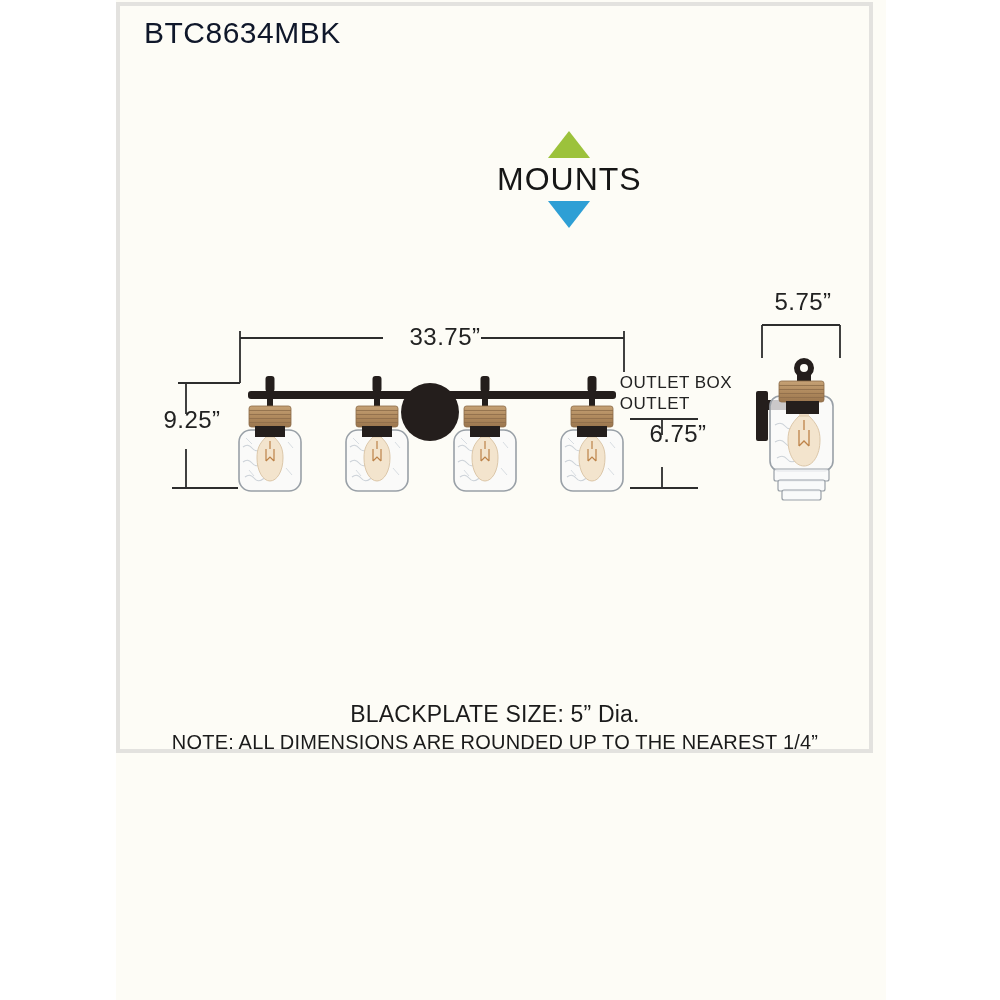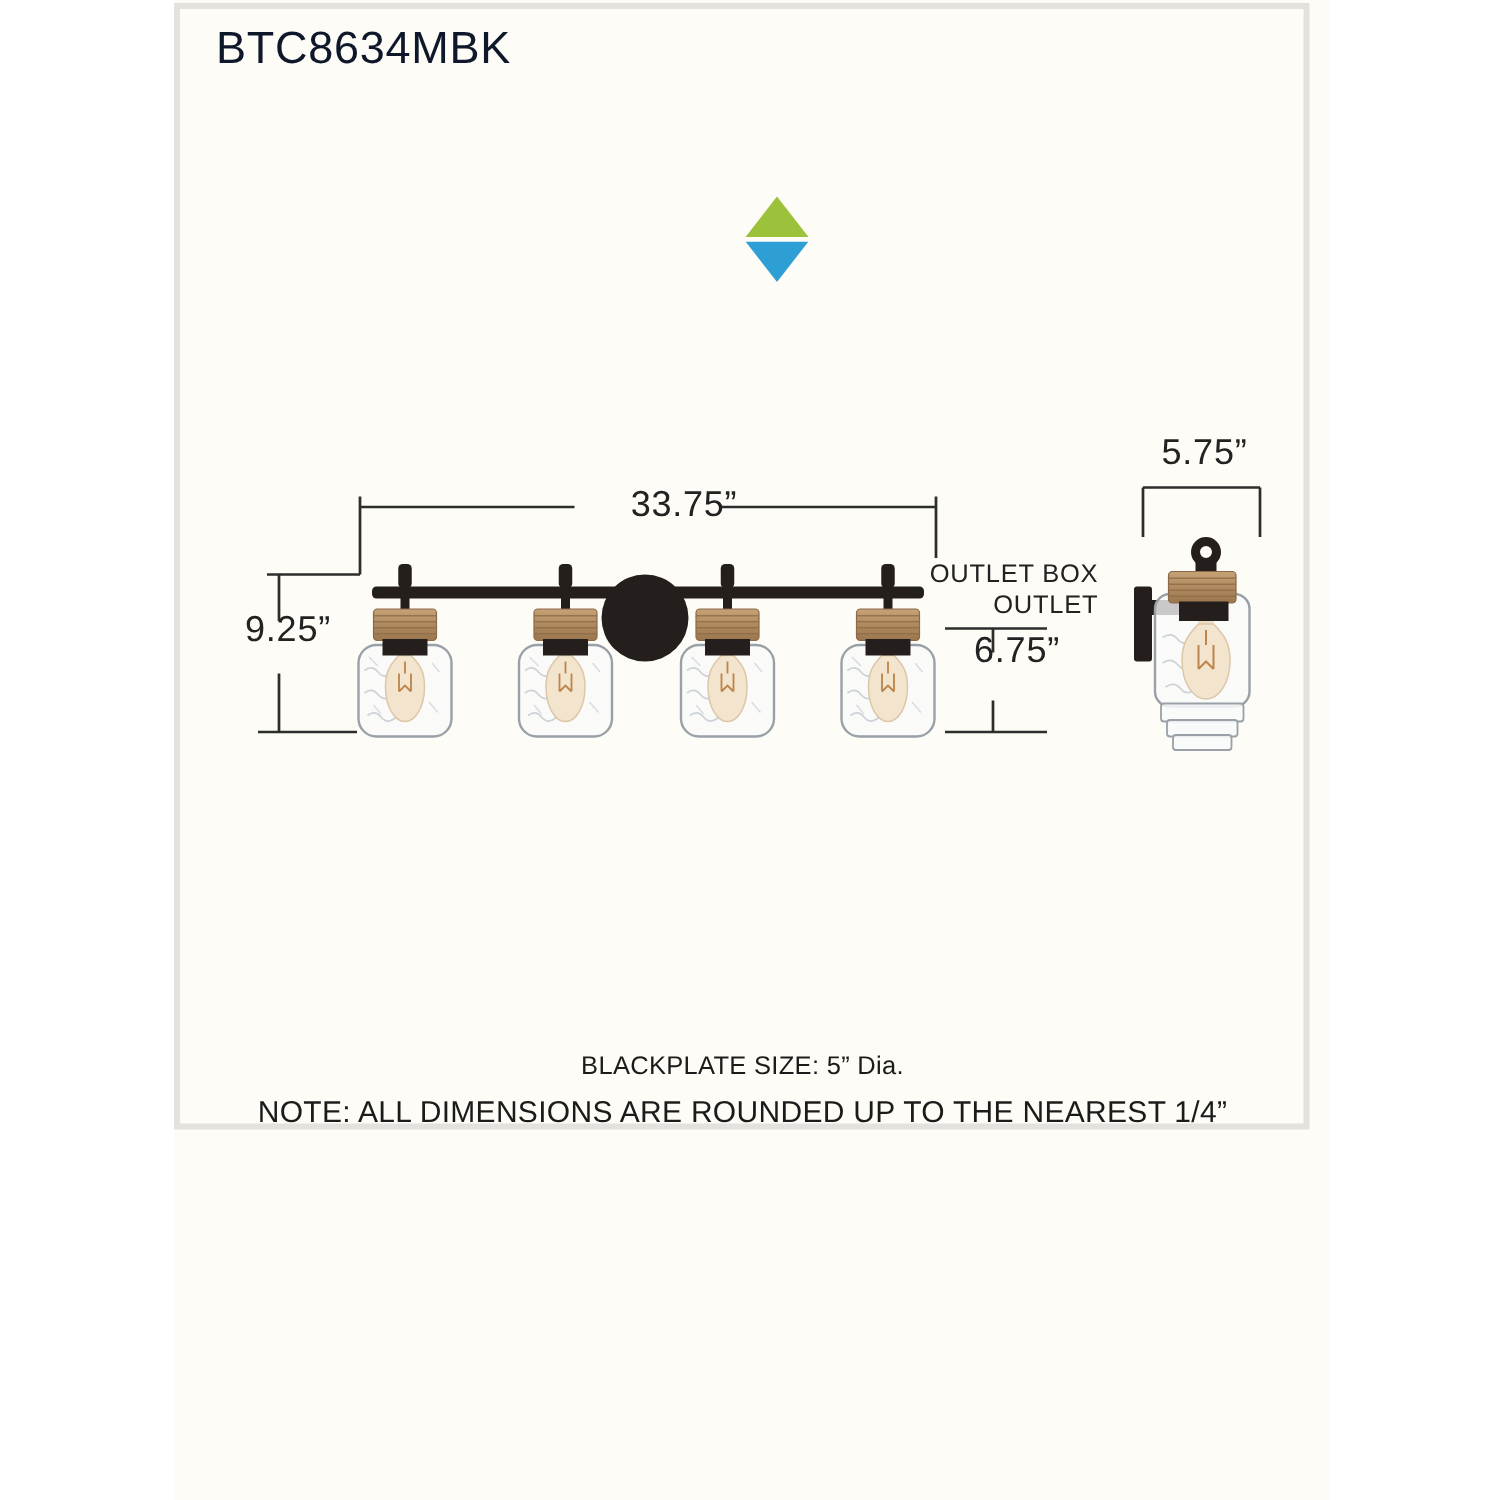--- a/index.html
+++ b/index.html
@@ -11,26 +11,26 @@
   }
   .panel{position:absolute;left:116px;top:0;width:770px;height:1000px;background:#fdfcf6;}
   .card{position:absolute;left:116px;top:2px;width:757px;height:751px;
         border:4px solid #e3e2df;box-sizing:border-box;}
   #art{position:absolute;left:0;top:0;width:1000px;height:1000px;}
   .label{position:absolute;white-space:nowrap;color:#1b1b1b;}
   .ctr{transform:translate(-50%,-50%);}
   .ctrx{transform:translateX(-50%);}
   .model{left:144px;top:16px;font-size:30px;letter-spacing:.5px;color:#0f172a;}
   .dim{font-size:24px;letter-spacing:.5px;color:#222;}
-  .outlet{left:676px;top:393px;font-size:17px;line-height:1.24;text-align:right;
+  .outlet{left:676px;top:393px;font-size:17px;line-height:1.24;text-align:left;
           letter-spacing:.5px;color:#222;}
   .mounts{position:absolute;left:497px;top:131px;display:flex;flex-direction:column;
           align-items:center;gap:3px;}
   .mounts-word{font-size:32px;letter-spacing:1px;color:#161616;}
-  .note1{left:495px;top:701px;font-size:17px;letter-spacing:.2px;}
+  .note1{left:495px;top:701px;font-size:23px;letter-spacing:.2px;}
   .note2{left:495px;top:731px;font-size:20px;letter-spacing:.2px;}
 </style>
 </head>
 <body>
 
 <div class="panel"></div>
 <div class="card"></div>
 
 <svg id="art" viewBox="0 0 1000 1000" xmlns="http://www.w3.org/2000/svg">
   <defs>
@@ -110,26 +110,27 @@
     <rect x="786" y="401" width="33" height="13" fill="#241e1c"></rect>
   </g>
 </svg>
 
 <div class="label model">BTC8634MBK</div>
 
 <div class="mounts">
   <svg width="42" height="27" viewBox="0 0 42 27">
     <polygon points="21,0 42,27 0,27" fill="#9cc23b"></polygon>
   </svg>
+  <div class="mounts-word">MOUNTS</div>
   <svg width="42" height="27" viewBox="0 0 42 27">
     <polygon points="0,0 42,0 21,27" fill="#2e9fd5"></polygon>
   </svg>
 </div>
 
-<div class="label dim ctr" style="left:456px;top:337px;">33.75”</div>
+<div class="label dim ctr" style="left:445px;top:337px;">33.75”</div>
 
 <div class="label dim ctr" style="left:192px;top:420px;">9.25”</div>
 
 <div class="label outlet ctr">
   <div>OUTLET BOX</div>
   <div>OUTLET</div>
 </div>
 
 <div class="label dim ctr" style="left:678px;top:434px;">6.75”</div>
 

